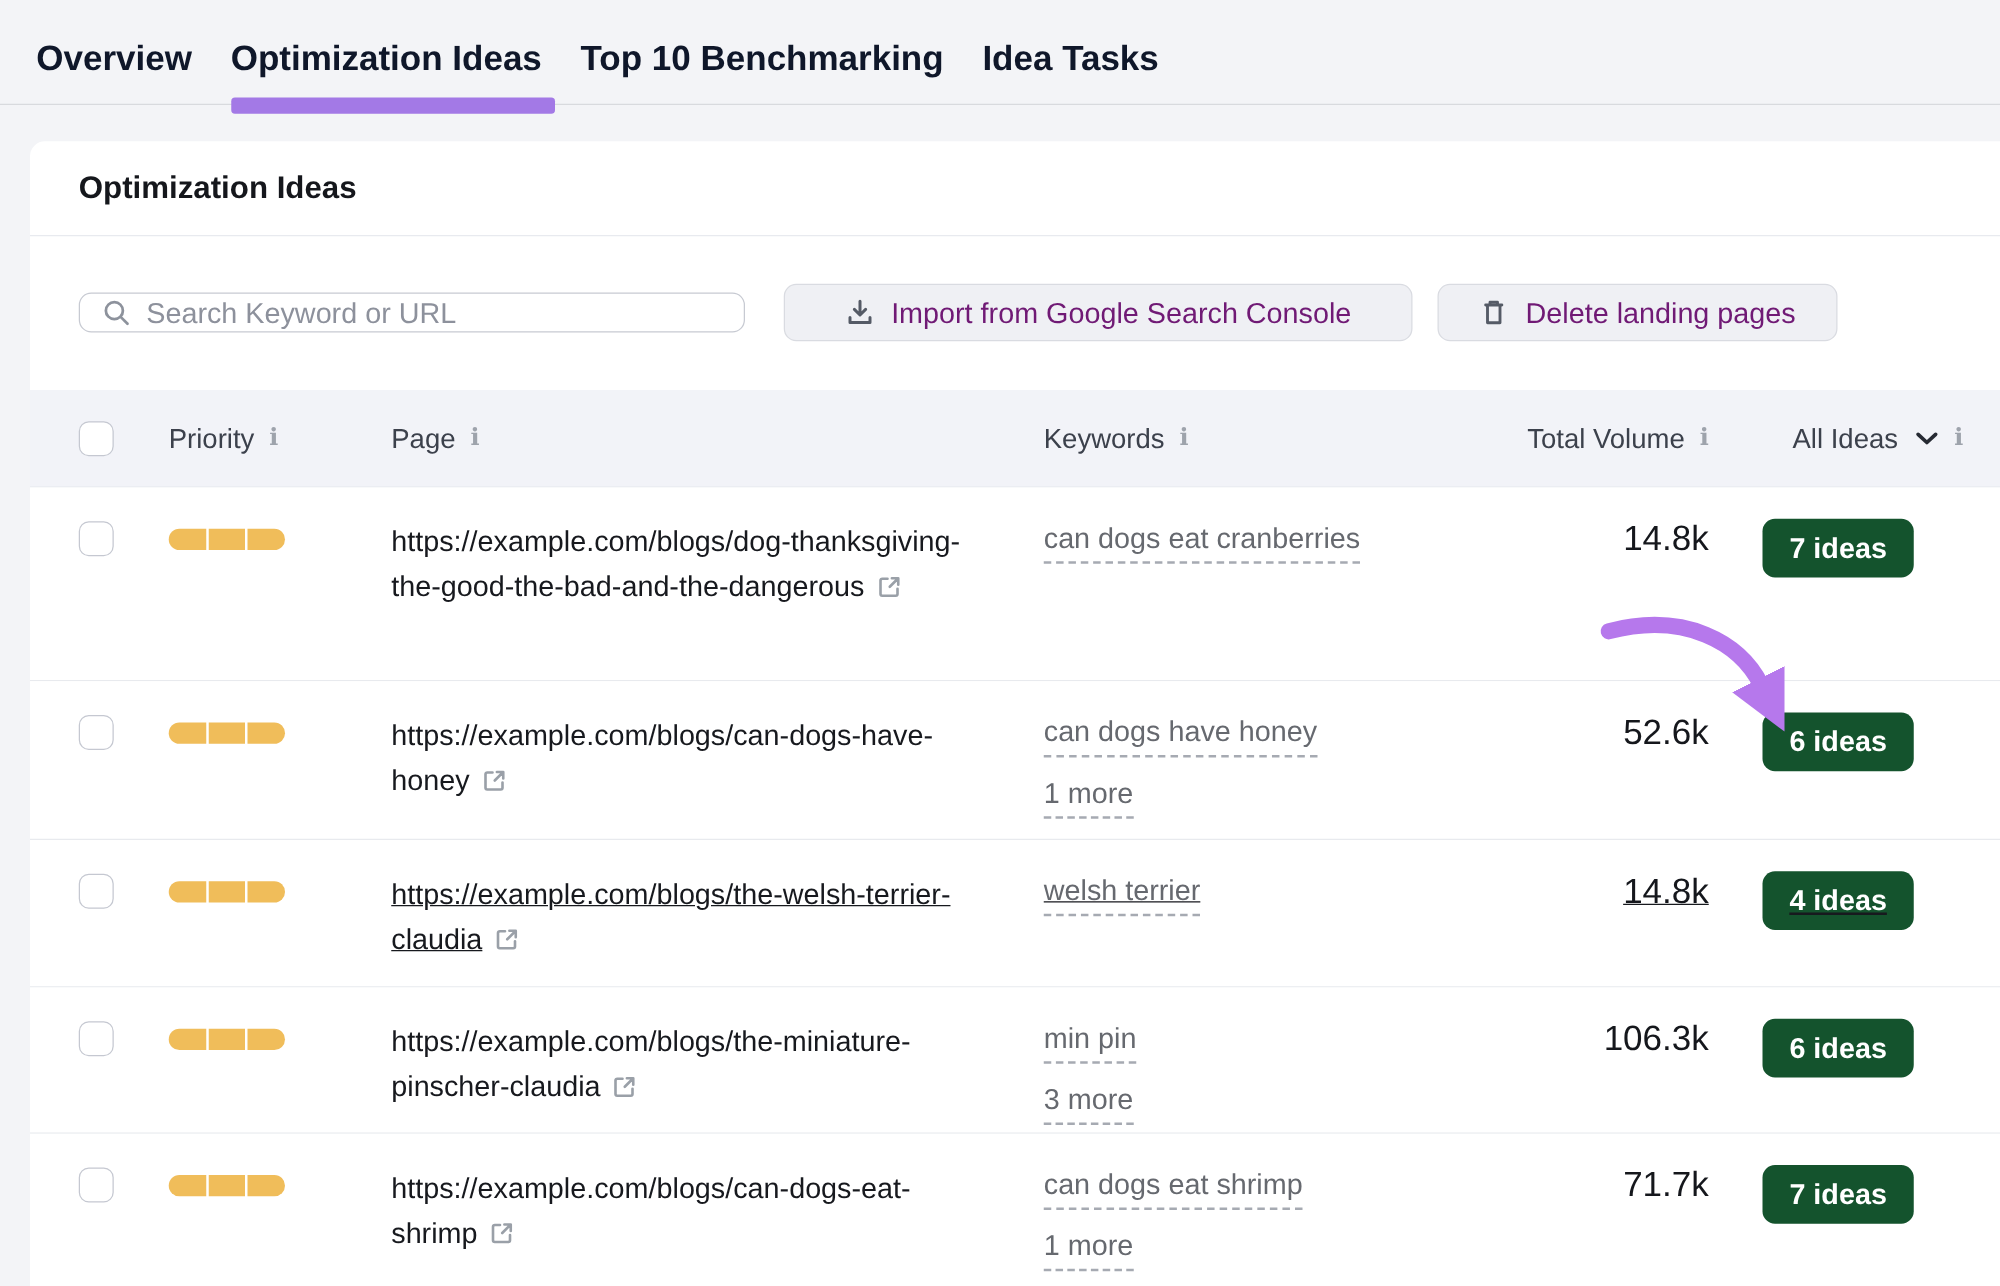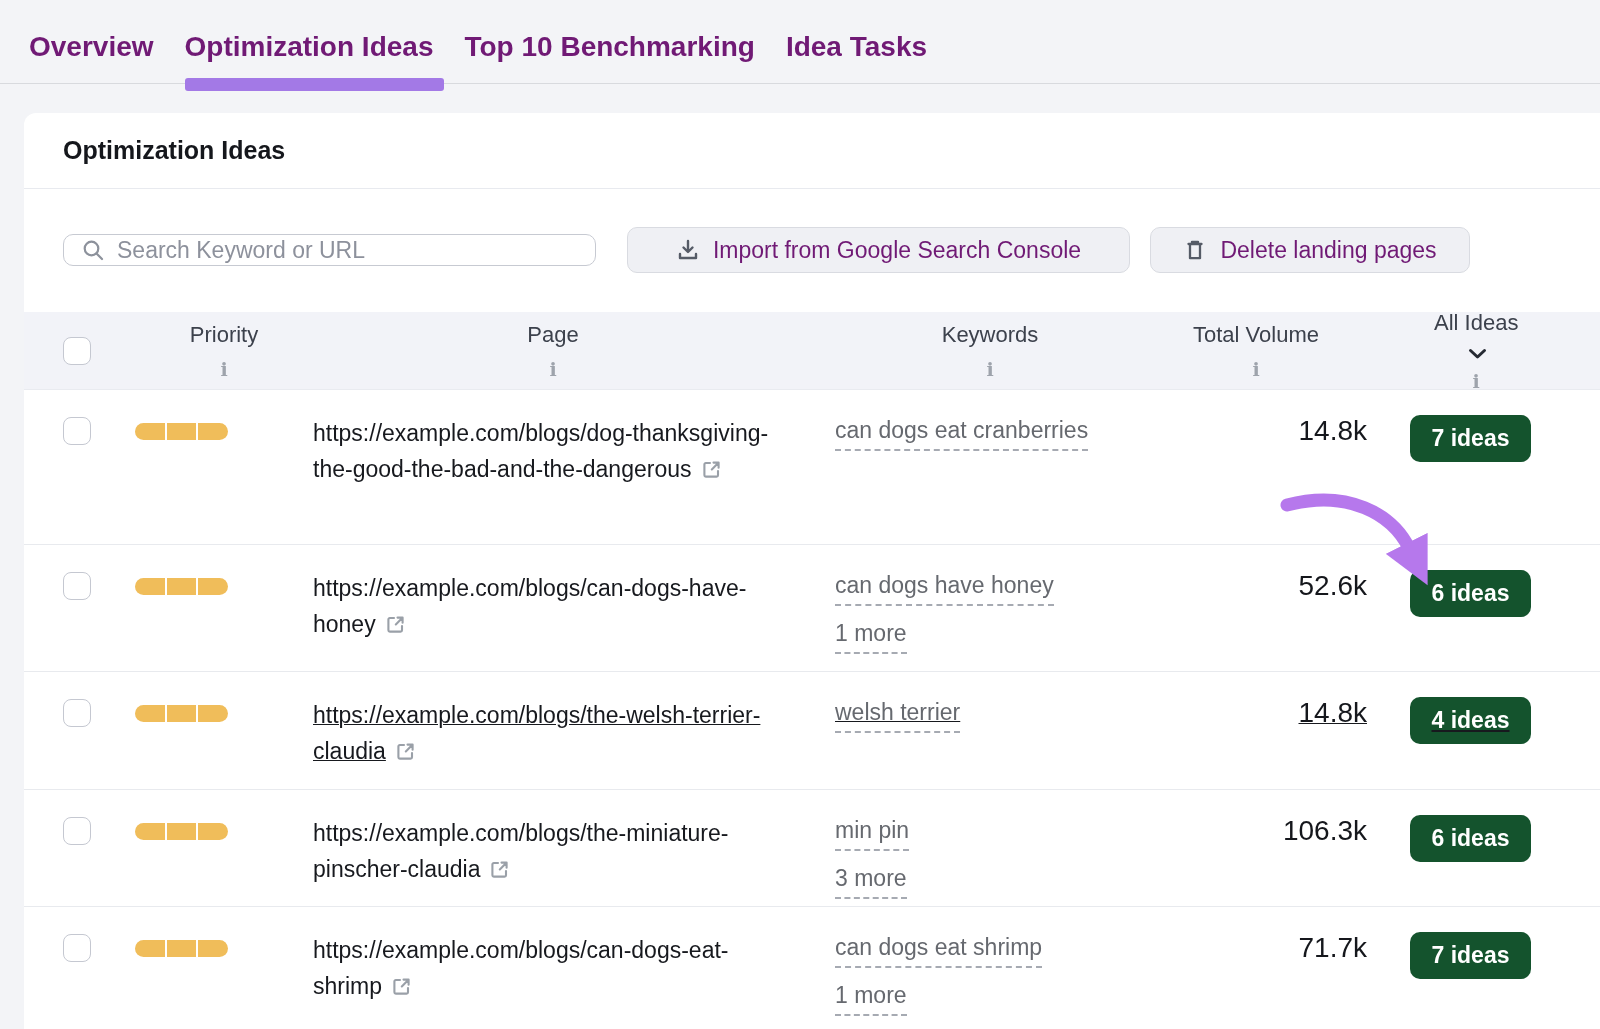--- a/index.html
+++ b/index.html
@@ -9,21 +9,21 @@
     font-family:"Liberation Sans","DejaVu Sans",sans-serif;
     color:#17191e;
     overflow:hidden;
     position:relative;
   }
 
   
   .topnav { height:84px; border-bottom:1px solid #d8dade; position:relative; }
   .topnav-tabs {
     display:flex; gap:31px; padding:30px 4px 0 29px;
-    font-size:28px; font-weight:600; color:#701a75; line-height:34px;
+    font-size:28px; font-weight:600; color:#0f172a; line-height:34px;
   }
   .tab { position:relative; cursor:pointer; white-space:nowrap; }
   .tab.active::after {
     content:""; position:absolute; left:0; right:-11px; top:48px; height:13px;
     background:#a379e6; border-radius:3px;
   }
 
   
   .card {
     margin:29px 0 0 24px; width:1576px; height:916px;
@@ -53,21 +53,21 @@
   }
   .btn-import { width:503px; margin-left:31px; }
   .btn-delete { width:320px; margin-left:20px; }
 
   
   .thead {
     height:78px; background:#f2f3f8; display:flex; align-items:center;
     padding-left:39px; font-size:22px; color:#3c414c;
     border-bottom:1px solid #e9ebf0;
   }
-  .hcell { display:flex; align-items:center; gap:12px;flex-direction:column; }
+  .hcell { display:flex; align-items:center; gap:12px; }
   .col-check   { width:28px;  margin-right:44px; flex:none; }
   .col-priority{ width:178px; flex:none; }
   .col-page    { width:480px; margin-right:42px; flex:none; }
   .col-kw      { width:310px; flex:none; }
   .col-vol     { width:222px; flex:none; text-align:right; justify-content:flex-end; }
   .col-ideas   { margin-left:43px; flex:none; }
 
   .info-i {
     font-family:"DejaVu Serif",serif; font-weight:700; font-style:normal;
     font-size:19px; color:#9ea3ac; line-height:1; cursor:pointer;

